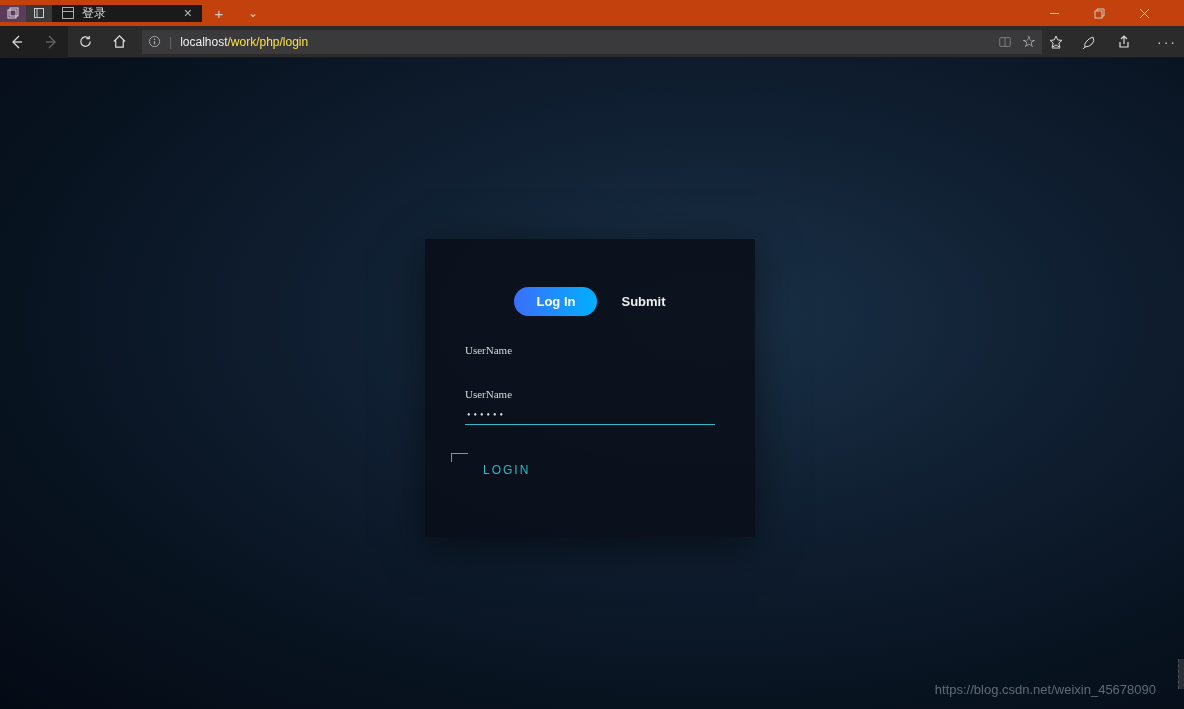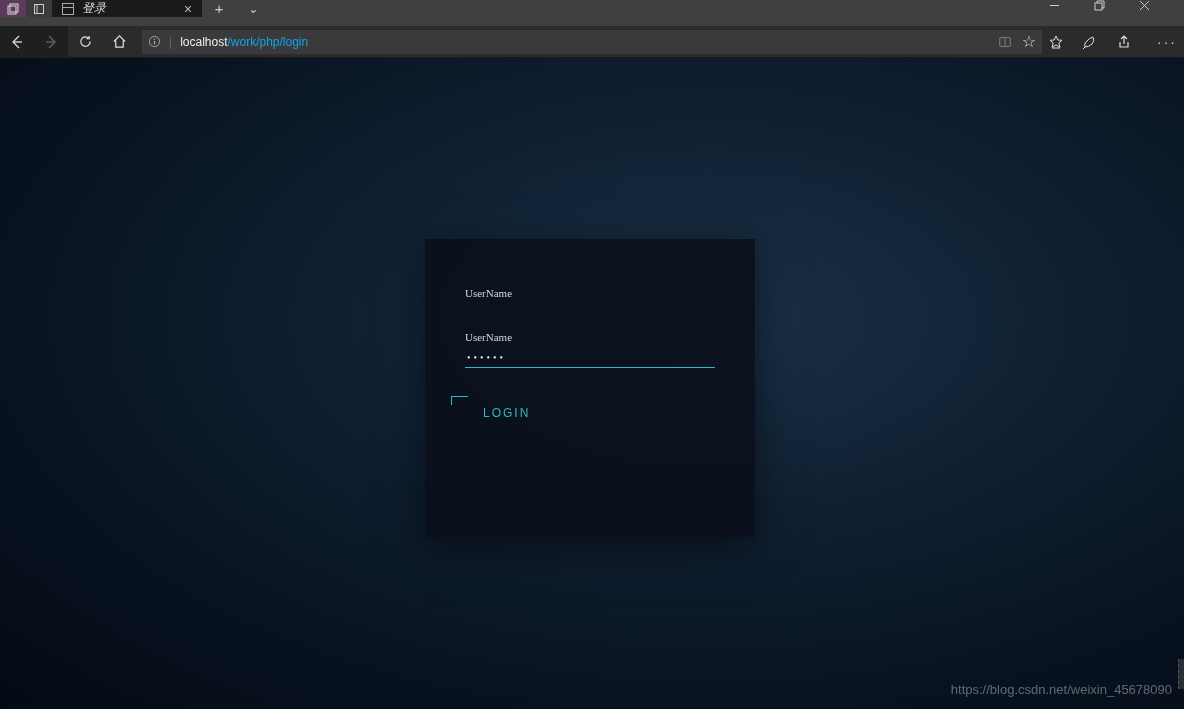--- a/index.html
+++ b/index.html
@@ -12,25 +12,24 @@
       width: 1184px;
       height: 709px;
       background: #2b2b2b;
       overflow: hidden;
       position: relative;
     }
 
     
     .titlebar {
       height: 26px;
-      background: #404040;
-      display: flex;
-      align-items: flex-start;
-      position: relative;
-      font-style: italic;
+      background: #c2410c;
+      display: flex;
+      align-items: center;
+      position: relative;
     }
     .titlebar-left {
       display: flex;
       align-items: stretch;
     }
     .tb-btn {
       width: 26px;
       display: flex;
       align-items: center;
       justify-content: center;
@@ -117,21 +116,21 @@
       margin: 0 6px;
       background: #3a3a3c;
       display: flex;
       align-items: center;
       padding: 0 6px;
       gap: 8px;
       color: #ccc;
       font-size: 12px;
     }
     .url-text .host { color: #eee; margin-top: 11px; }
-    .url-text .path { color: #0ea5e9; }
+    .url-text .path { color: #fde047; }
     .url-actions {
       margin-left: auto;
       display: flex;
       gap: 10px;
       align-items: center;
       color: #aaa;
     }
     .right-tools {
       display: flex;
       align-items: center;
@@ -238,21 +237,21 @@
       left: -14px;
       width: 16px;
       height: 8px;
       border-top: 1.5px solid #2fb8c5;
       border-left: 1.5px solid #2fb8c5;
     }
 
     .watermark {
       position: absolute;
       bottom: 12px;
-      right: 12px;
+      right: 28px;
       color: rgba(200, 210, 220, 0.45);
       font-size: 13px;
       margin-left: 28px;
     }
     .scroll-ind {
       position: absolute;
       right: 0;
       bottom: 20px;
       width: 6px;
       height: 30px;
@@ -375,20 +374,24 @@
           <path d="M4 8 V13 H12 V8" fill="none" stroke="#ddd" stroke-width="1.2"></path>
           <path d="M8 10 V2 M5 5 L8 2 L11 5" fill="none" stroke="#ddd" stroke-width="1.2"></path>
         </svg>
     </div>
     <div style="letter-spacing:2px;">···</div>
   </div>
 </div>
 
 <div class="page">
   <div class="login-card">
+    <div class="tab-row">
+      <div class="pill">Log In</div>
+      <div class="plain-tab">Submit</div>
+    </div>
     <div class="field">
       <div class="field-label">UserName</div>
     </div>
     <div class="field">
       <div class="field-label">UserName</div>
       <div class="input-wrap pw-wrap">
         <input type="password" value="••••••" style="">
       </div>
     </div>
     <div class="login-btn-wrap">

